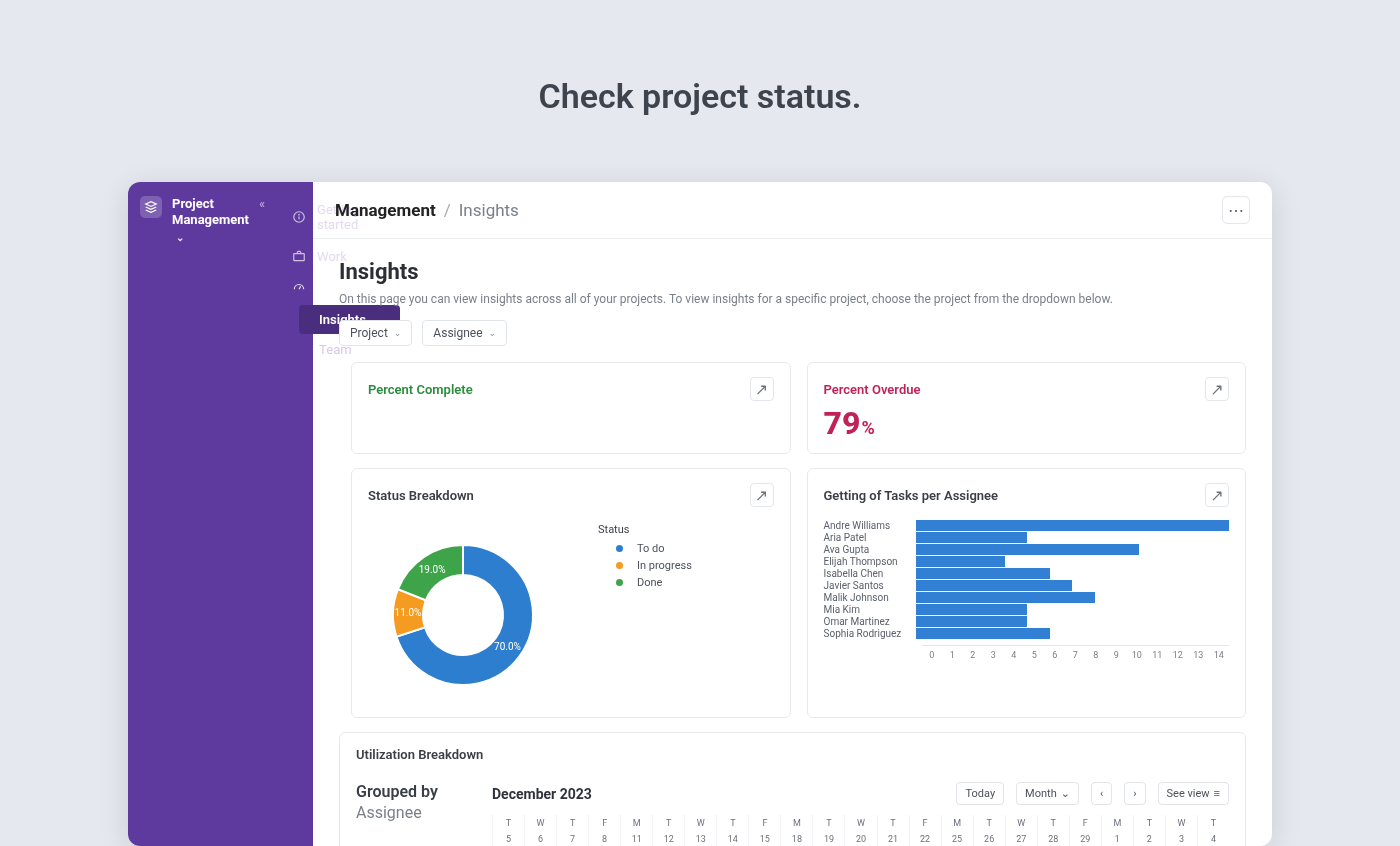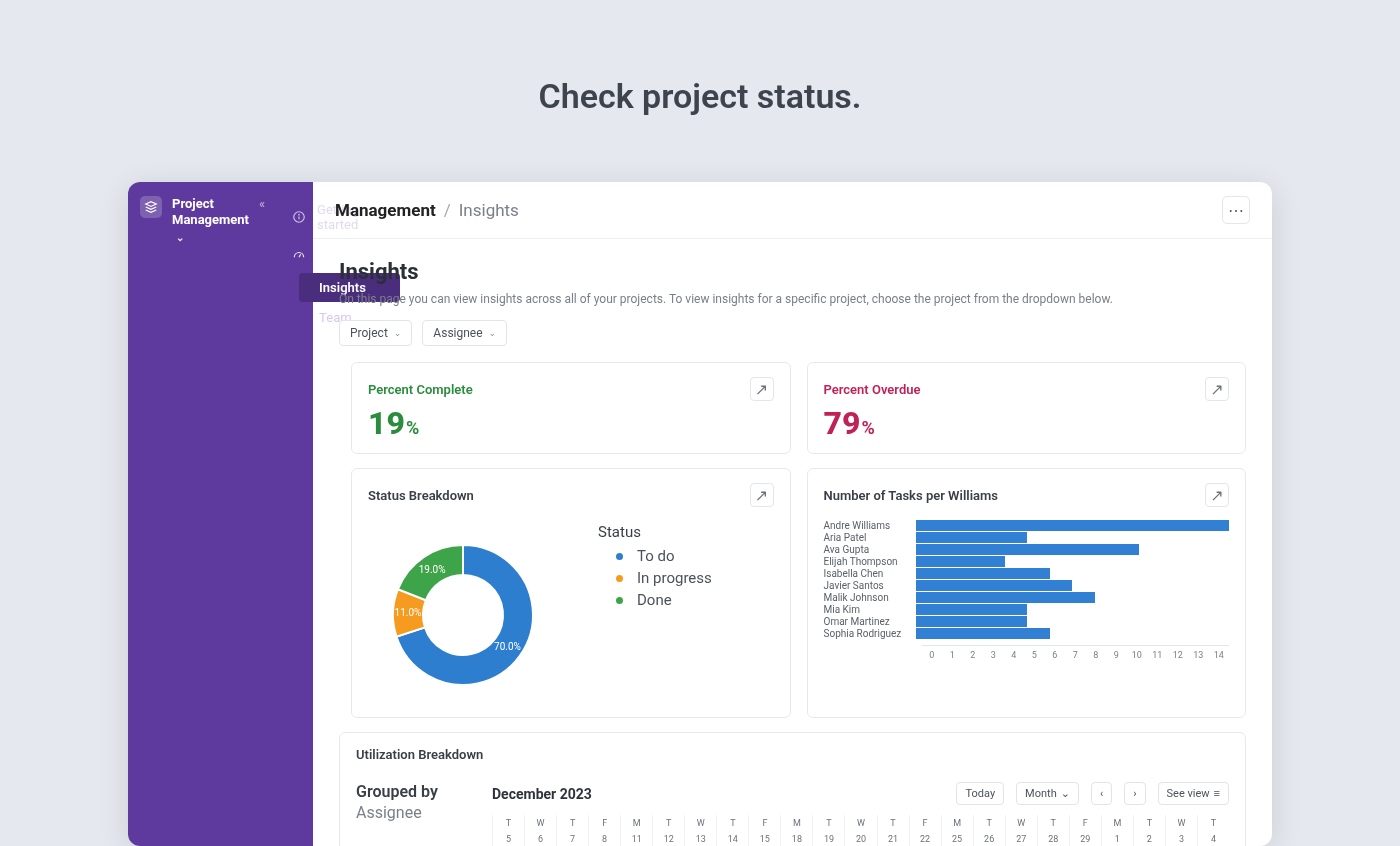--- a/index.html
+++ b/index.html
@@ -221,21 +221,21 @@
   .metric-green .metric-val { color: #2a8c3c; }
   .metric-red .metric-val { color: #c02257; }
   
   .donut-card .body {
     display: flex;
     gap: 30px;
     padding-top: 10px;
   }
   .donut-svg { flex: 0 0 auto; }
   .legend {
-    font-size: 15px;
+    font-size: 11px;
     color: #4b525c;
   }
   .legend-title {
     font-weight: 400;
     margin-bottom: 6px;
     color: #3a3f47;
   }
   .legend-item {
     display: flex;
     align-items: center;
@@ -358,20 +358,29 @@
         <div class="sb-item">
           <span class="ic">
             <svg width="14" height="14" viewBox="0 0 24 24" fill="none" stroke="currentColor" stroke-width="2">
               <circle cx="12" cy="12" r="9"></circle>
               <line x1="12" y1="11" x2="12" y2="16"></line>
               <circle cx="12" cy="8" r="0.5" fill="currentColor"></circle>
             </svg>
           </span>
           <span>Getting started</span>
         </div>
+        <div class="sb-item">
+          <span class="ic">
+            <svg width="14" height="14" viewBox="0 0 24 24" fill="none" stroke="currentColor" stroke-width="2">
+              <rect x="3" y="8" width="18" height="12" rx="1"></rect>
+              <path d="M9 8V6a2 2 0 012-2h2a2 2 0 012 2v2"></path>
+            </svg>
+          </span>
+          <span>Work</span>
+        </div>
         <div class="sb-item active-grp">
           <span class="ic">
             <svg width="14" height="14" viewBox="0 0 24 24" fill="none" stroke="currentColor" stroke-width="2">
               <path d="M4 14a8 8 0 1116 0"></path>
               <line x1="12" y1="14" x2="15" y2="9"></line>
             </svg>
           </span>
           <span>Management</span>
         </div>
         <div class="sb-sub">
@@ -410,23 +419,20 @@
           </div>
         </div>
 
       <div class="cards-row">
         <div class="card metric-green">
           <div class="card-head">
             <div class="card-title">Percent Complete</div>
             <div class="expand-btn">
                 <span>↗</span>
               </div>
-          </div>
-          <div class="metric-val">
-            <span>19</span><span class="pct">%</span>
           </div>
         </div>
         <div class="card metric-red">
           <div class="card-head">
             <div class="card-title">Percent Overdue</div>
             <div class="expand-btn">
                 <span>↗</span>
               </div>
           </div>
           <div class="metric-val">
@@ -467,21 +473,21 @@
                     <span class="dot" style="background:#3da449"></span>
                     <span>Done</span>
                   </div>
                 </div>
             </div>
           </div>
         </div>
 
         <div class="card">
           <div class="card-head">
-            <div class="card-title">Number of Tasks per Williams</div>
+            <div class="card-title">Getting of Tasks per Assignee</div>
             <div class="expand-btn">
                 <span>↗</span>
               </div>
           </div>
           <div class="barchart" id="barchart">
               <div class="bar-row">
                 <div class="bar-label">Andre Williams</div>
                 <div class="bar-track">
                   <div class="bar-fill" style="width:100%"></div>
                 </div>

